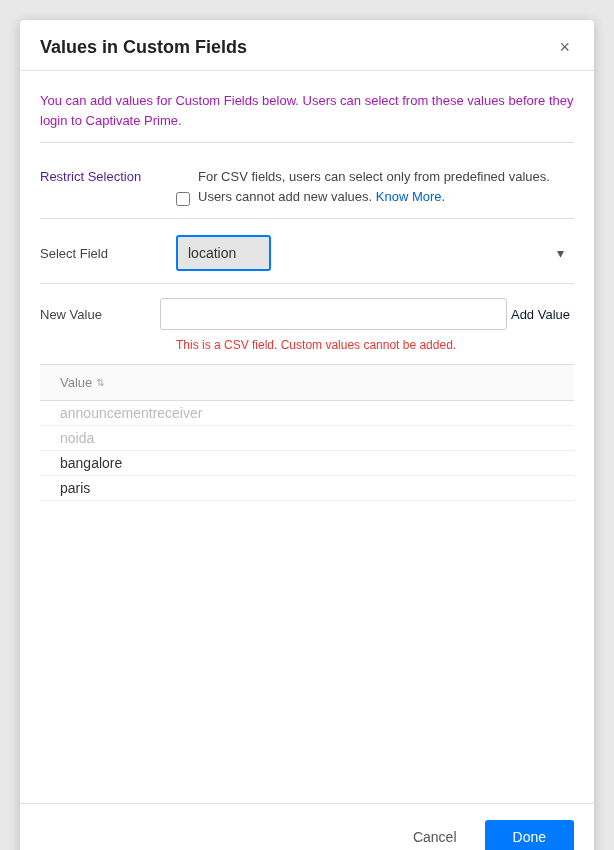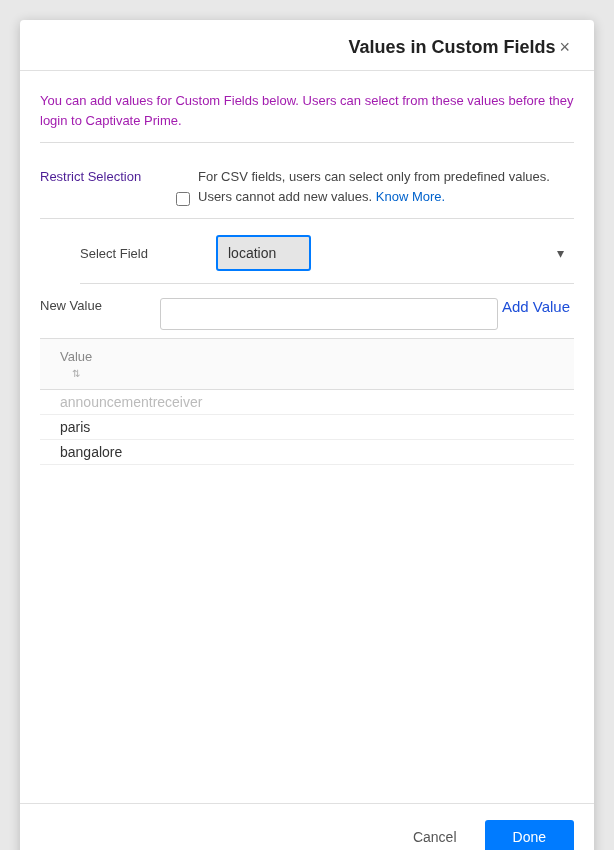--- a/index.html
+++ b/index.html
@@ -19,21 +19,21 @@
       min-height: 850px;
       border-radius: 4px;
       box-shadow: 0 2px 12px rgba(0,0,0,0.2);
       display: flex;
       flex-direction: column;
       position: relative;
     }
     .dialog-header {
       display: flex;
       align-items: center;
-      justify-content: flex-end;
+      justify-content: space-between;
       padding: 16px 20px 12px 20px;
       border-bottom: 1px solid #e0e0e0;
     }
     .dialog-title {
       font-size: 18px;
       font-weight: 600;
       color: #222;
     }
     .close-btn {
       background: none;
@@ -101,21 +101,20 @@
       color: #0062cc;
       text-decoration: none;
       cursor: pointer;
     }
     .field-row {
       display: flex;
       align-items: center;
       gap: 16px;
       padding: 16px 0 12px 0;
       border-bottom: 1px solid #ddd;
-      margin-left: 40px;
     }
     .field-label {
       font-size: 13px;
       color: #444;
       font-weight: 500;
       min-width: 120px;
     }
     .field-select {
       flex: 1;
       padding: 8px 10px;
@@ -139,21 +138,21 @@
       position: absolute;
       right: 10px;
       top: 50%;
       transform: translateY(-50%);
       color: #555;
       pointer-events: none;
       font-size: 14px;
     }
     .new-value-row {
       display: flex;
-      align-items: flex-start;
+      align-items: center;
       padding: 14px 0 8px 0;
     }
     .new-value-label {
       font-size: 13px;
       color: #444;
       font-weight: 500;
       min-width: 120px;
     }
     .new-value-input {
       flex: 1;
@@ -161,22 +160,22 @@
       border: 1px solid #ccc;
       border-radius: 3px;
       font-size: 14px;
       color: #333;
       outline: none;
       background: #fff;
     }
     .add-value-btn {
       background: none;
       border: none;
-      color: #1d4ed8;
-      font-size: 15px;
+      color: #0f172a;
+      font-size: 13px;
       cursor: pointer;
       white-space: nowrap;
       padding: 0 4px;
       font-weight: 500;
     }
     .csv-warning {
       margin-left: 136px;
       font-size: 12px;
       color: #e53935;
       padding-bottom: 12px;
@@ -195,21 +194,20 @@
       padding: 10px 20px;
       border-bottom: 1px solid #ddd;
       background: #fafafa;
     }
     .col-value {
       font-size: 13px;
       color: #888;
       display: flex;
       align-items: center;
       gap: 4px;
-      flex-direction: column;
     }
     .sort-icon {
       font-size: 10px;
       color: #aaa;
     }
     .table-row {
       display: flex;
       align-items: center;
       padding: 4px 20px;
       border-bottom: 1px solid #eee;
@@ -287,38 +285,42 @@
         </select>
       </div>
     </div>
 
     <div class="new-value-row">
       <span class="new-value-label">New Value</span>
       <input type="text" class="new-value-input" style="">
       <button class="add-value-btn">Add Value</button>
     </div>
 
+    <div class="csv-warning">This is a CSV field. Custom values cannot be added.</div>
 
     <hr class="section-divider">
 
     <div class="table-section">
       <div class="table-header-row">
         <span class="col-value">
           <span>Value</span>
           <span class="sort-icon">⇅</span>
         </span>
       </div>
       <div class="table-row">
         <span class="row-value muted">announcementreceiver</span>
       </div>
       <div class="table-row">
-        <span class="row-value">paris</span>
+        <span class="row-value muted">noida</span>
       </div>
       <div class="table-row">
         <span class="row-value">bangalore</span>
+      </div>
+      <div class="table-row">
+        <span class="row-value">paris</span>
       </div>
     </div>
   </div>
 
   <div class="dialog-footer">
     <button class="cancel-btn">Cancel</button>
     <button class="done-btn">Done</button>
   </div>
 </div>
 

